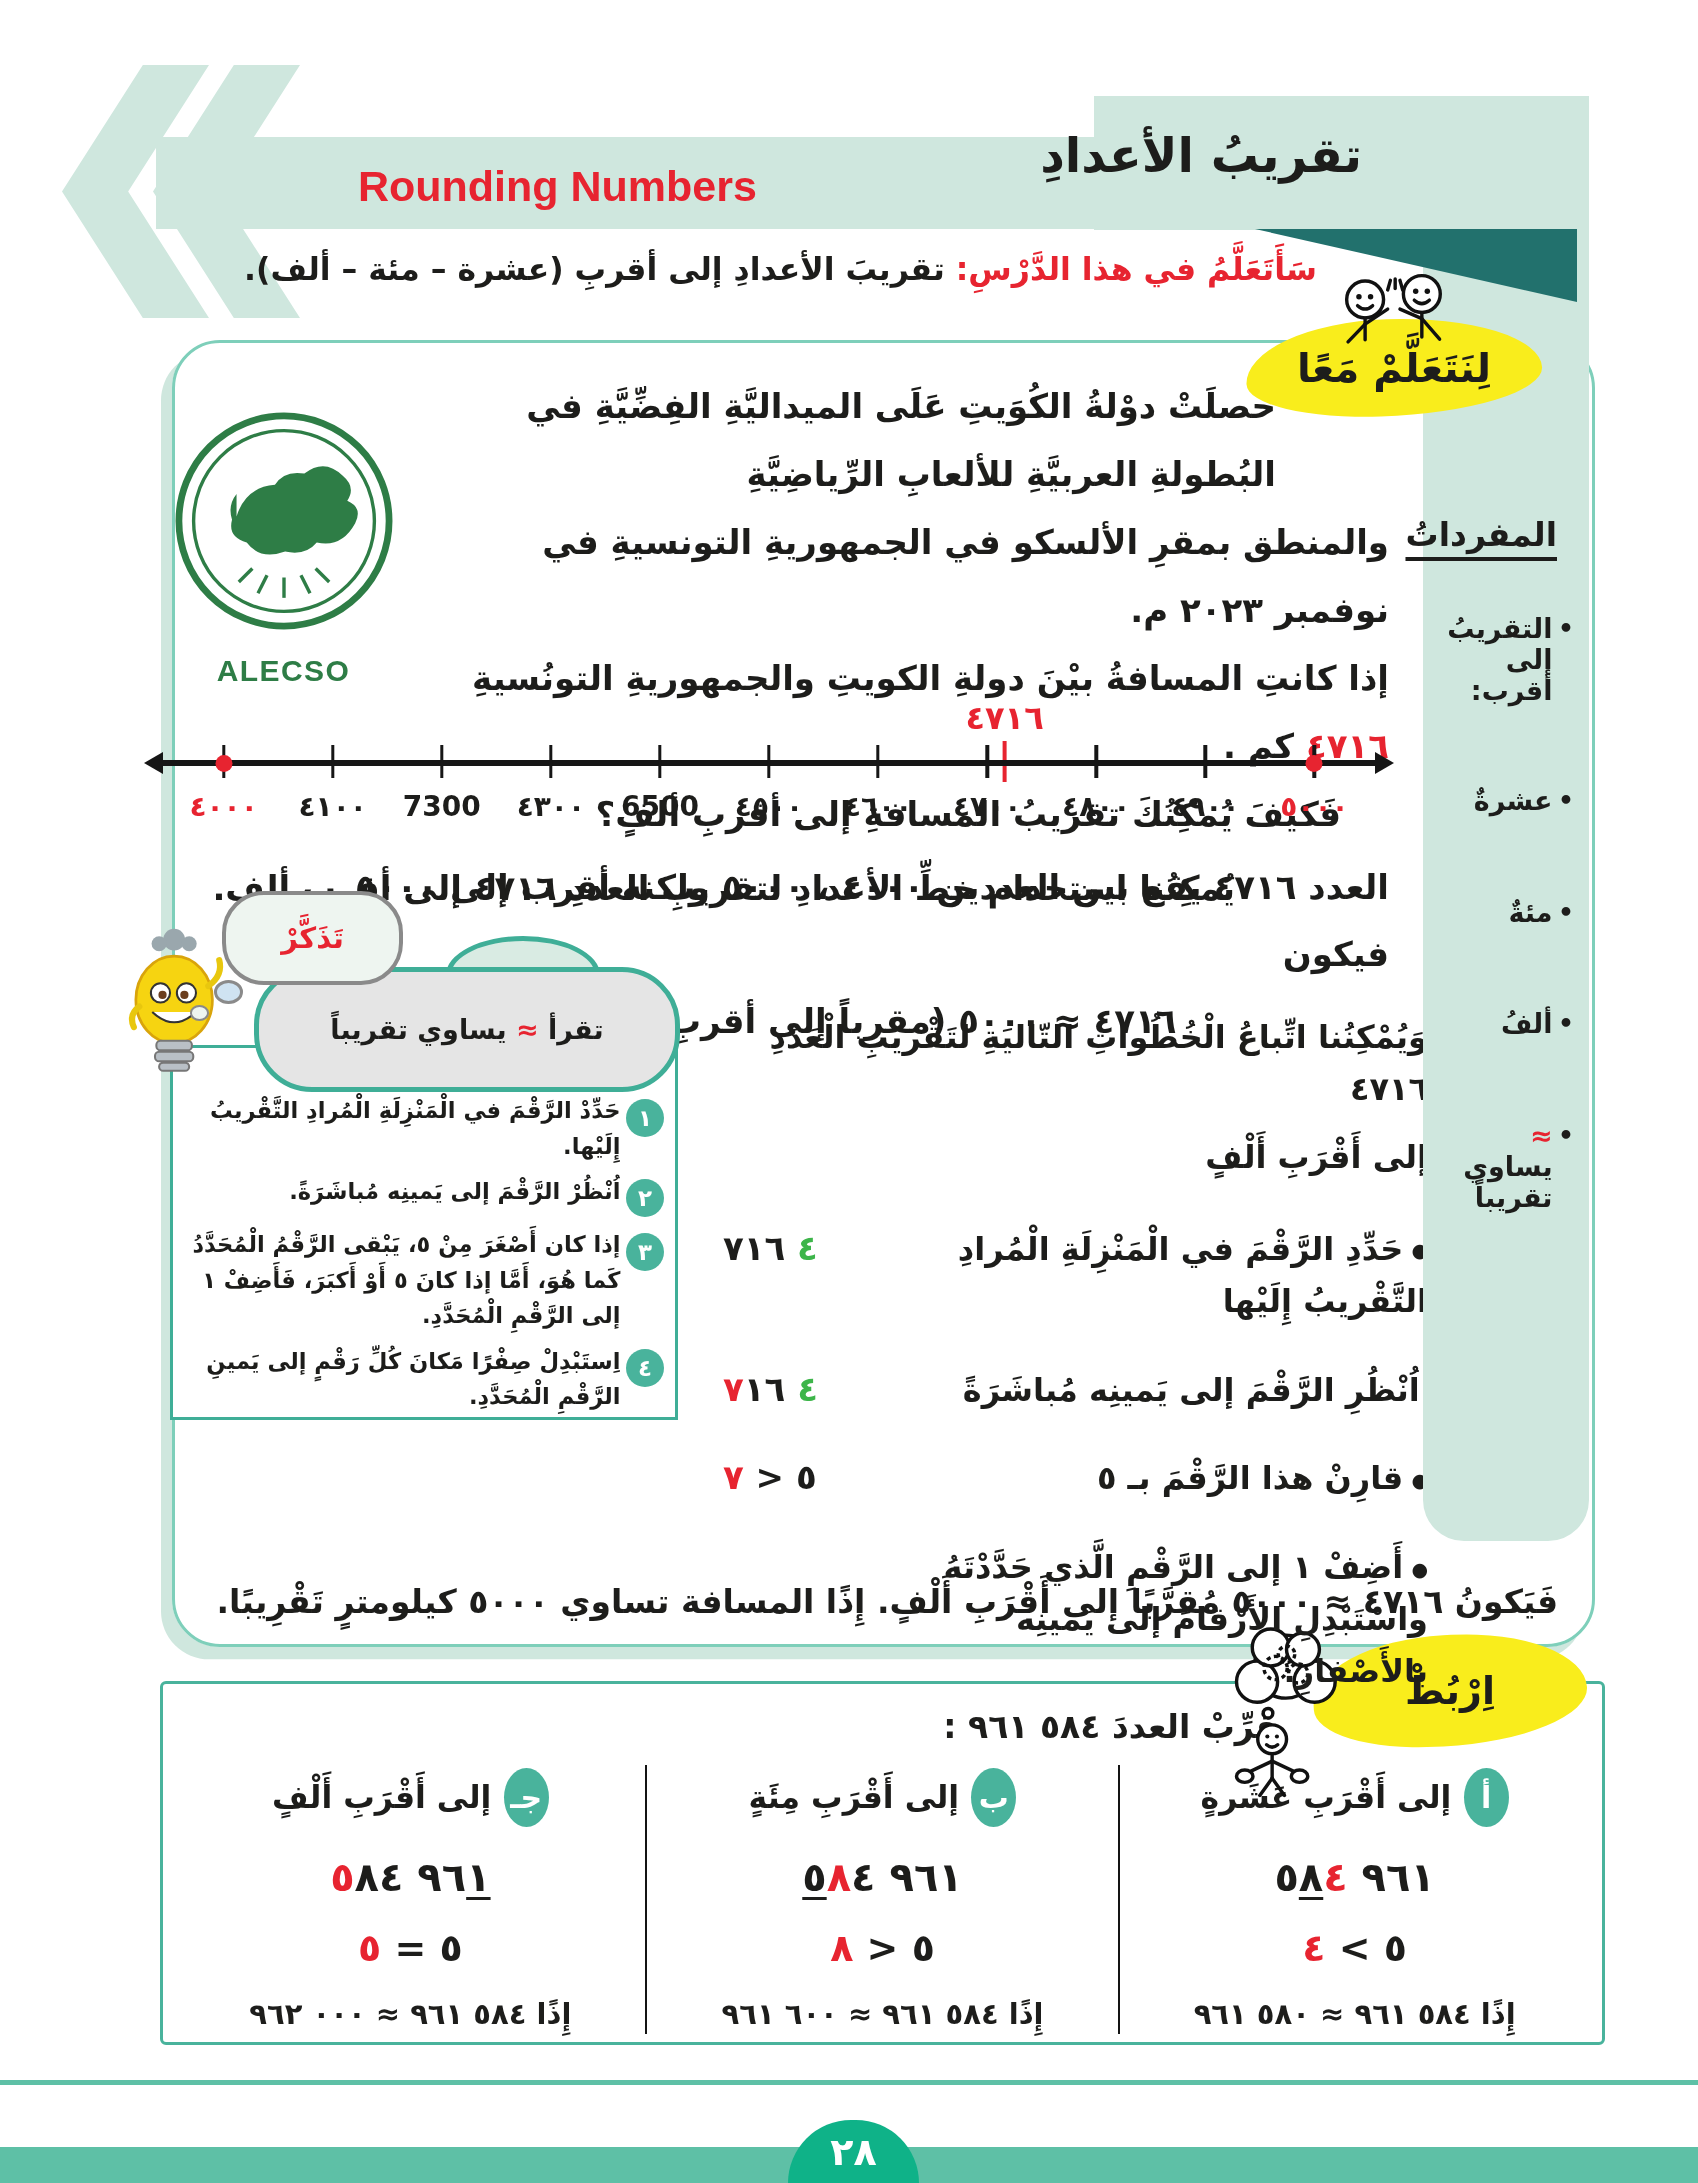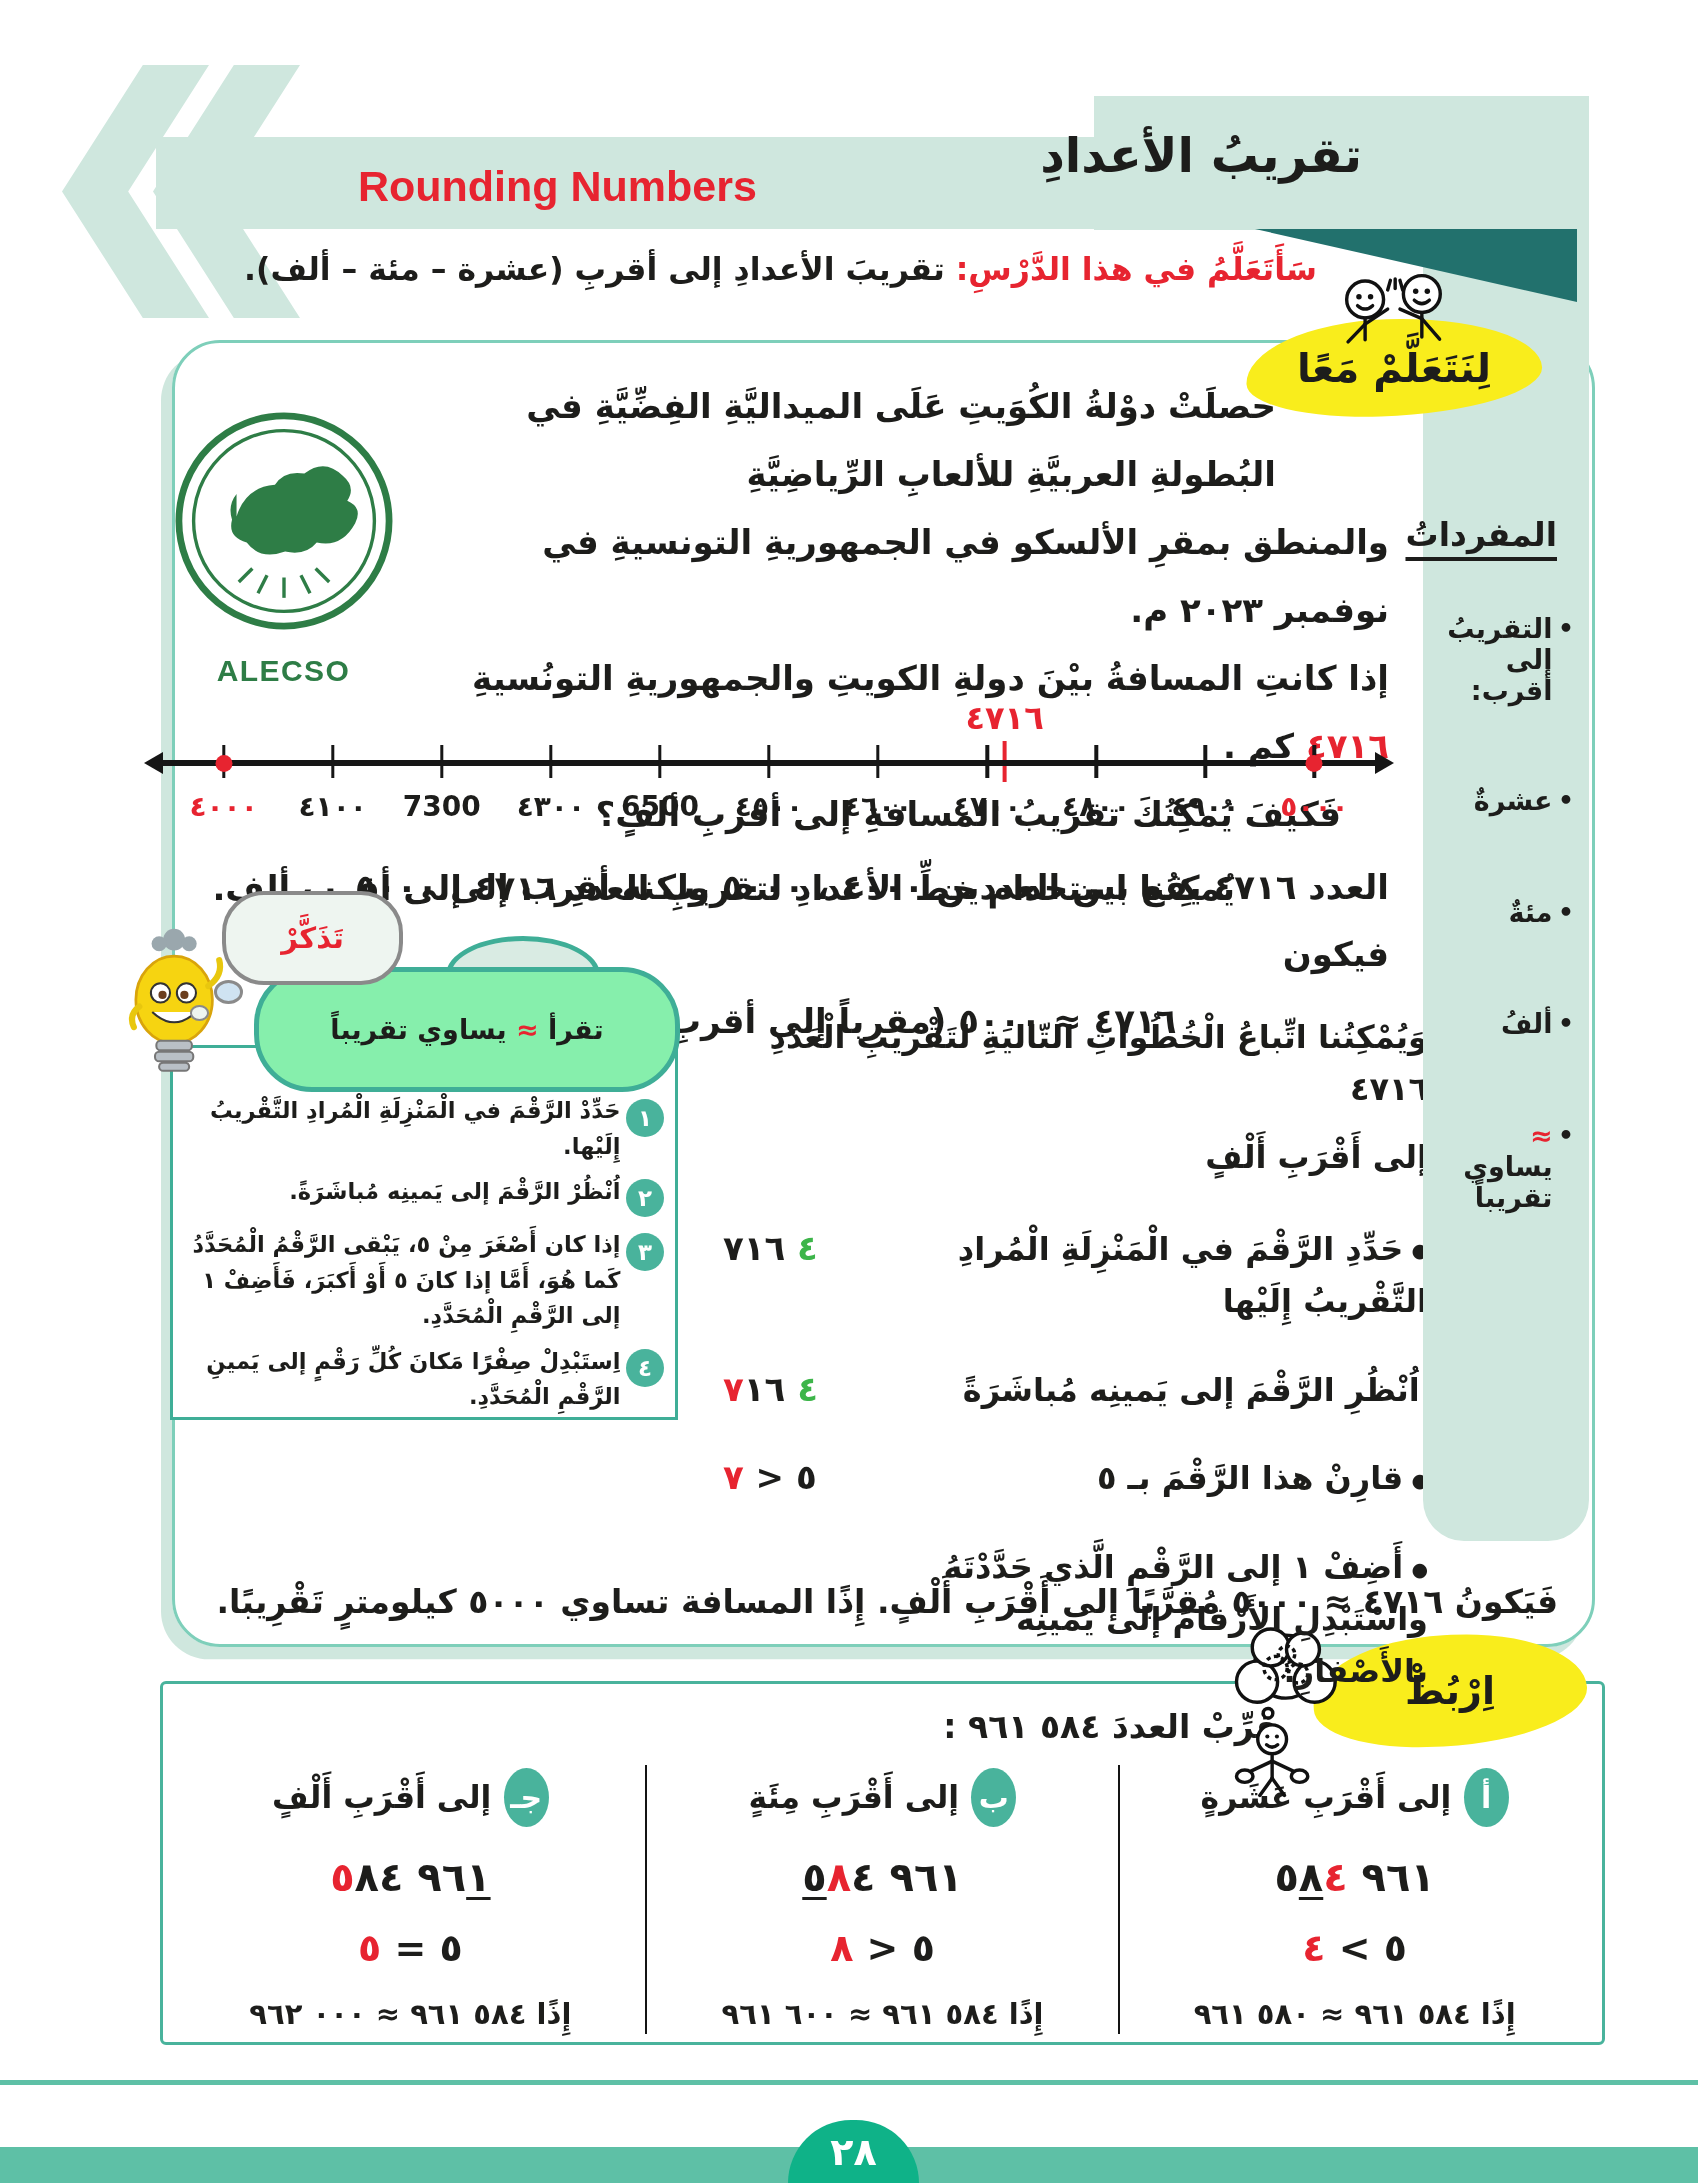--- a/index.html
+++ b/index.html
@@ -77,21 +77,21 @@
   .thought{position:absolute;left:223px;top:891px;width:173px;height:86px;background:#eef5f0;
         border:4.1px solid #8a8a8a;border-radius:42px;display:flex;align-items:center;justify-content:center;
         z-index:6;font-size:29px;font-weight:bold}
   .thought::before{content:'';position:absolute;left:-12.3px;bottom:-23px;width:23px;height:18px;background:#cfe3f2;
         border:3.4px solid #8a8a8a;border-radius:50%}
   .thought::after{content:'';position:absolute;left:-36px;bottom:-40px;width:15px;height:11.6px;background:#eef5f0;
         border:2.7px solid #8a8a8a;border-radius:50%}
   
   .steps{position:absolute;left:171px;top:1045px;width:508px;height:375px;border:3.4px solid #3fae97;
         background:#fff;z-index:4;box-sizing:border-box;padding:45px 11px 5.5px 6.8px}
-  .cloud{position:absolute;top:-81px;left:81px;width:416px;height:115px;background:#86efac;
+  .cloud{position:absolute;top:-81px;left:81px;width:416px;height:115px;background:#e5e5e5;
         border:5.5px solid #3fae97;border-radius:58px;display:flex;align-items:center;justify-content:center;
         font-size:27px;font-weight:bold}
   .cloud::before{content:'';position:absolute;top:-36px;right:75px;width:144px;height:68px;background:#d9ebe3;
         border:5.5px solid #3fae97;border-radius:50%;z-index:-1}
   .steps h3{margin:0 0 13.7px;text-align:center;font-size:31.5px;font-weight:bold}
   .steps ol{list-style:none;margin:0;padding:0}
   .steps li{display:flex;align-items:flex-start;margin-bottom:9.6px}
   .stepnum{flex:0 0 38px;height:38px;background:#49b39c;color:#fff;border-radius:50%;display:flex;
         align-items:center;justify-content:center;font-size:23px;font-weight:bold;margin-top:5.5px}
   .steptext{flex:1;direction:rtl;text-align:right;font-size:22.6px;font-weight:bold;line-height:1.58;

